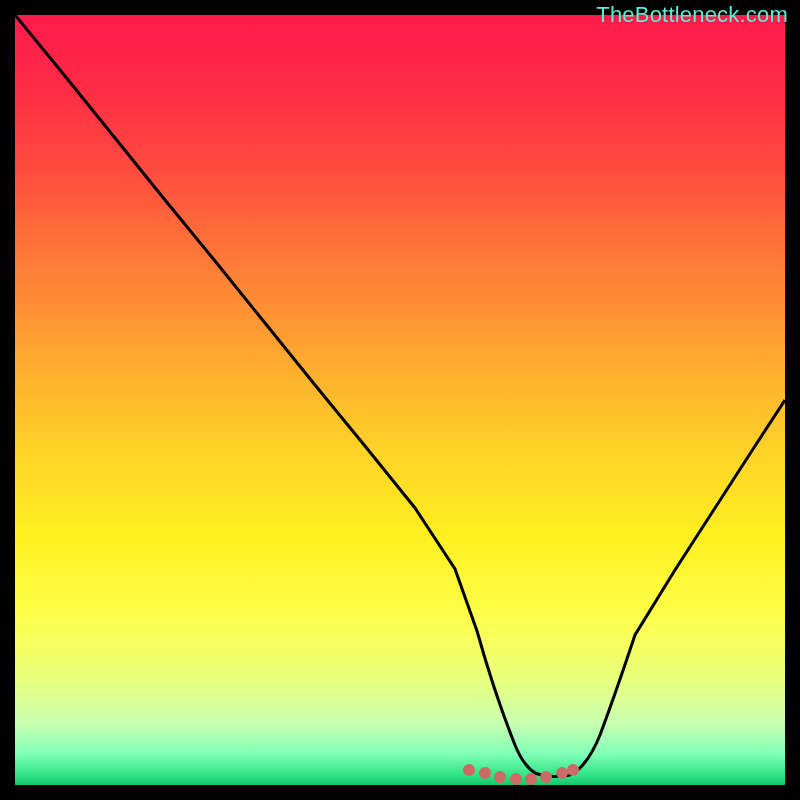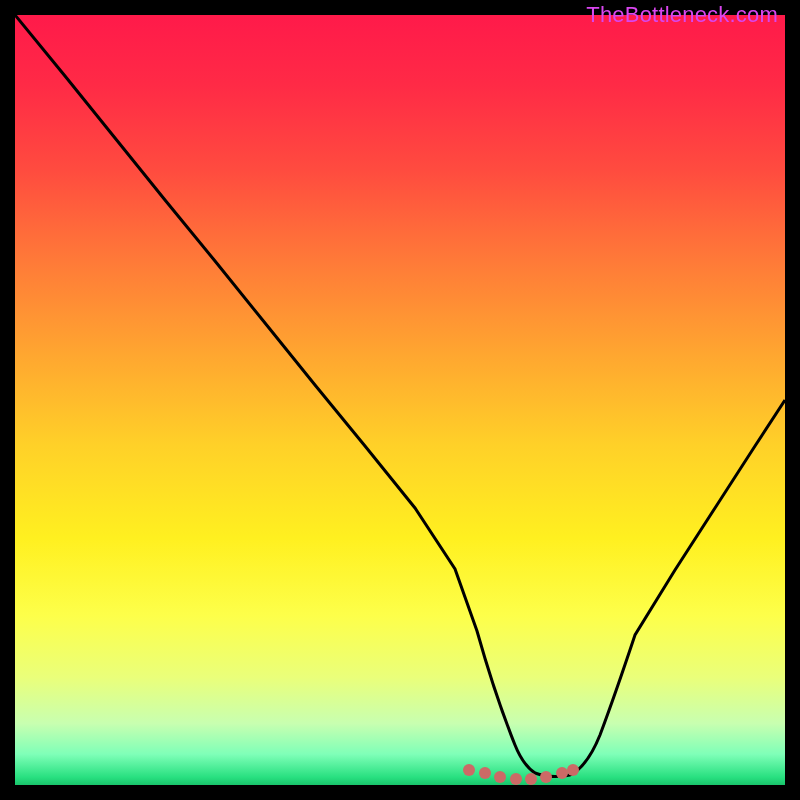--- a/index.html
+++ b/index.html
@@ -55,24 +55,24 @@
     height: 100%;
   }
   .marker {
     position: absolute;
     background: #cc6a66;
     border-radius: 50%;
   }
   .attribution {
     position: absolute;
     top: 2px;
-    right: 22px;
+    right: 12px;
     font-size: 22px;
     font-weight: 500;
-    color: #d946ef;
+    color: #5eead4;
     letter-spacing: 0.2px;
     z-index: 5;
   }
 </style>
 </head>
 <body>
 
 <div class="container">
   <div class="attribution">TheBottleneck.com</div>
   <div class="plot-area">

